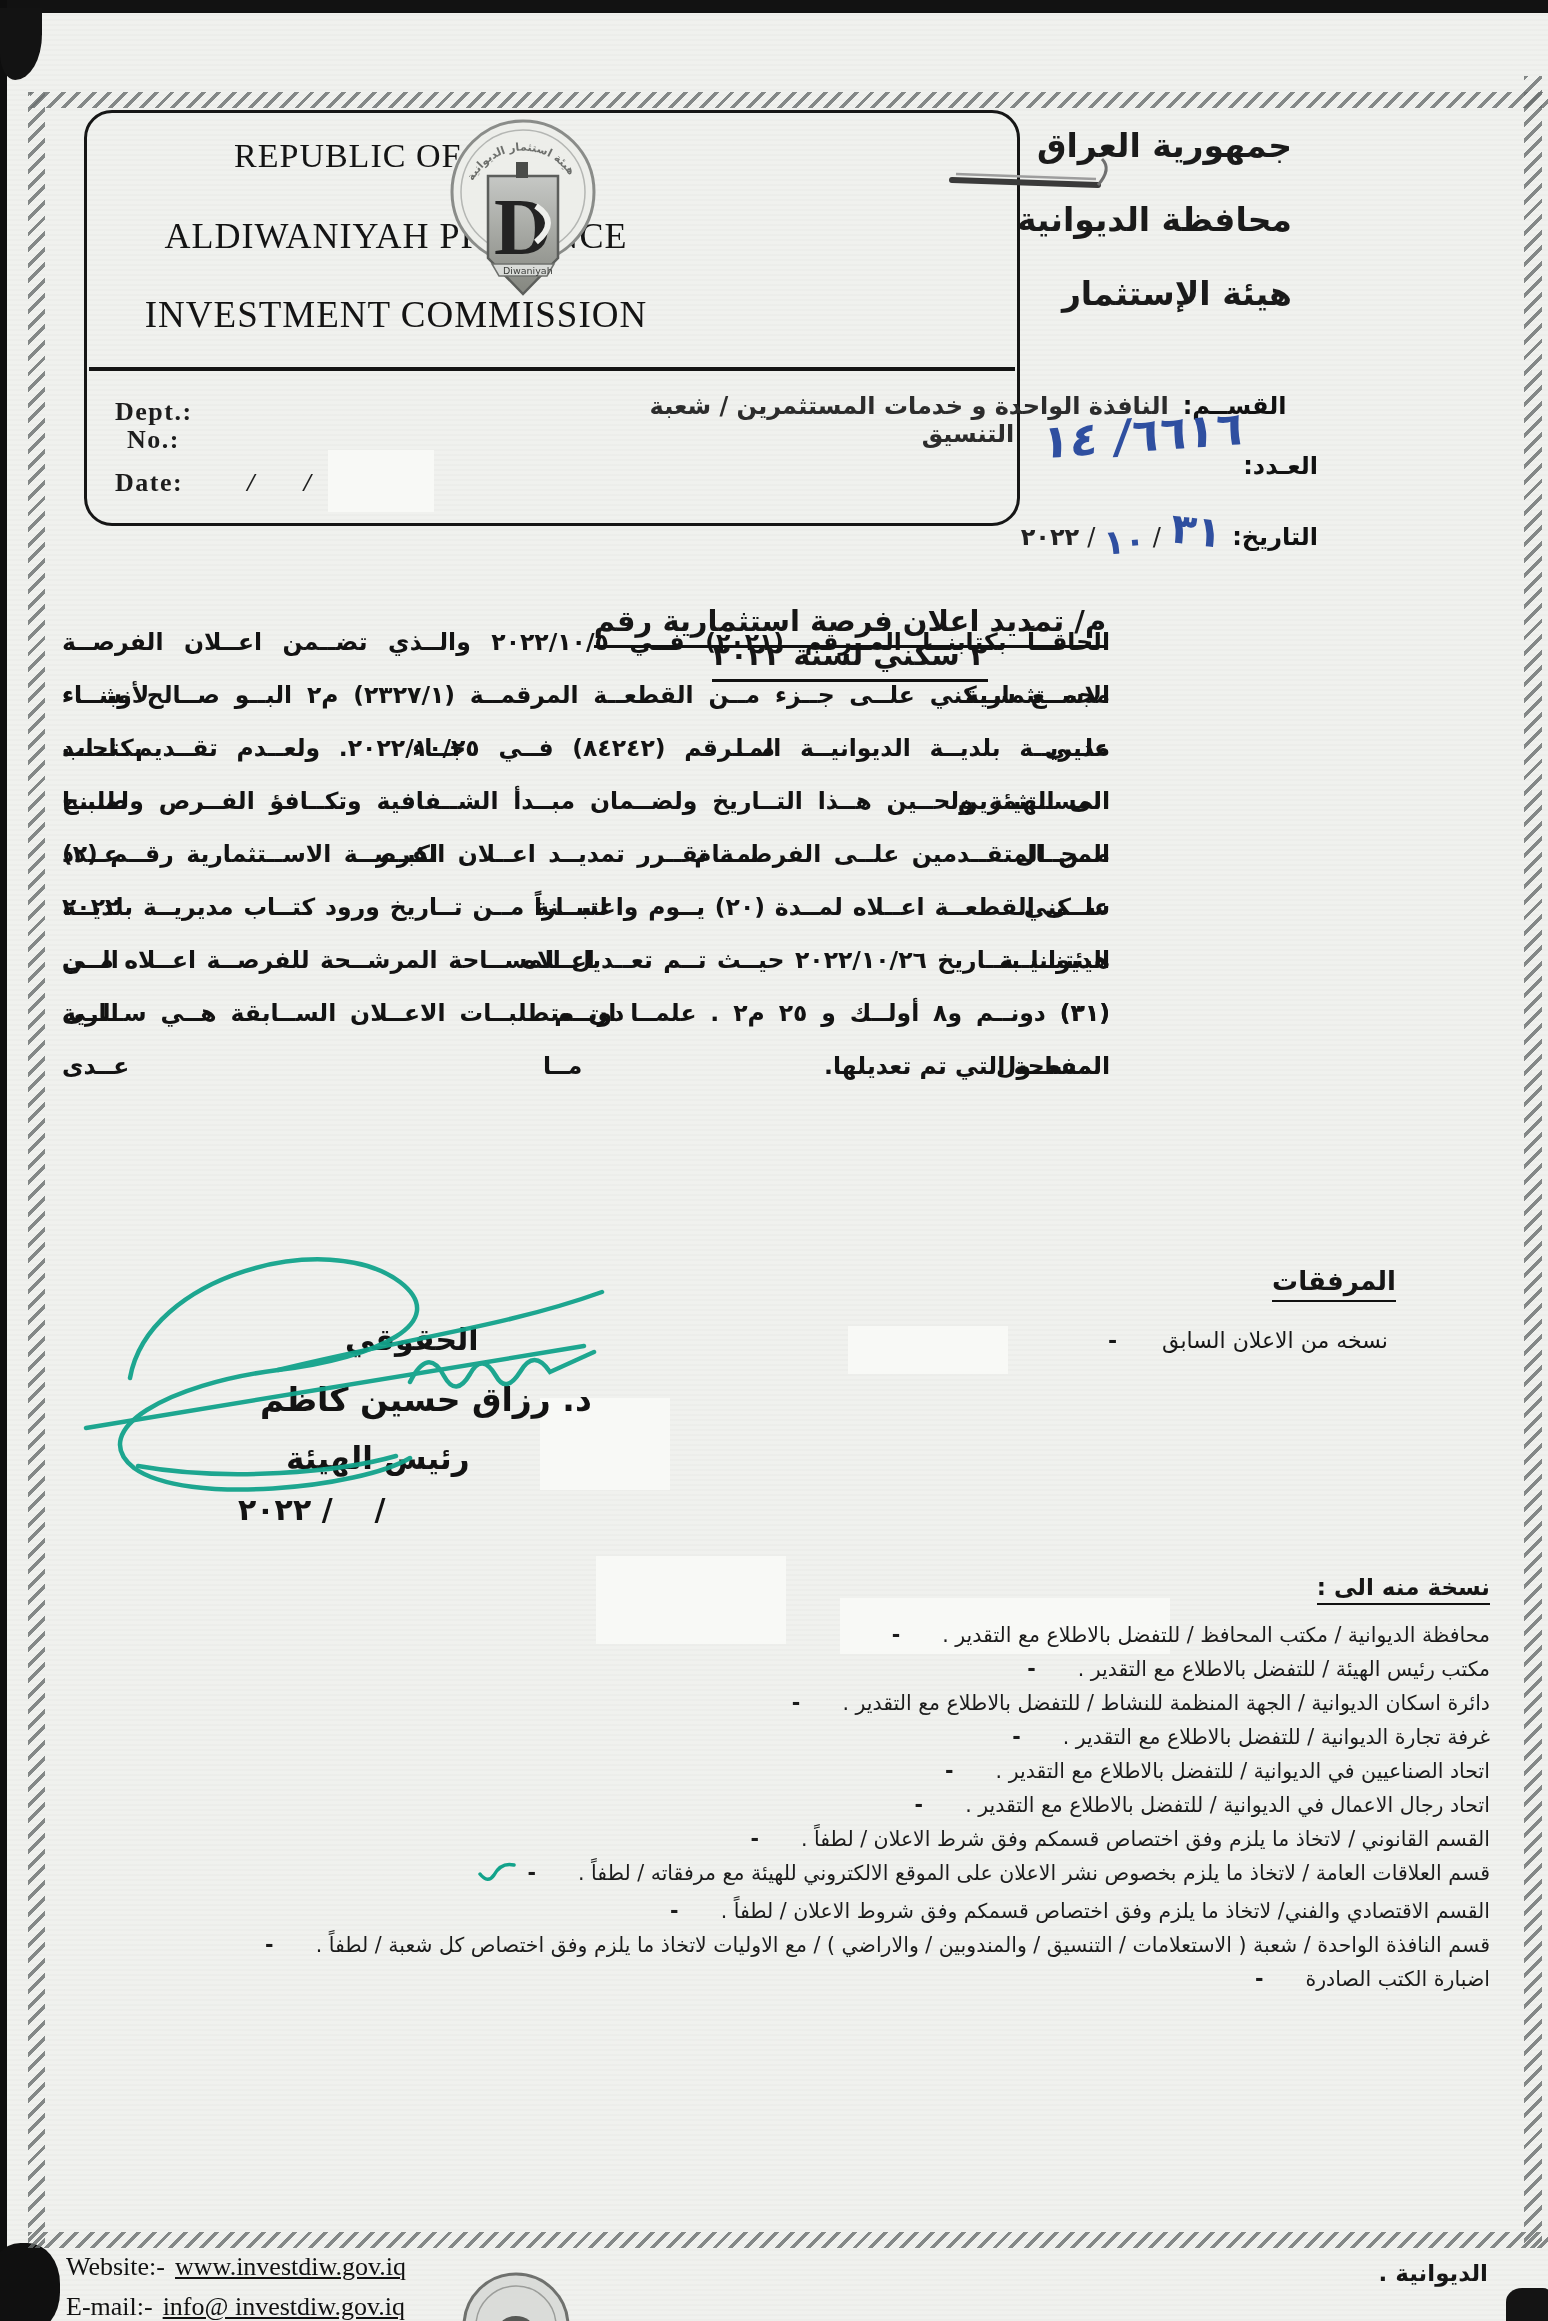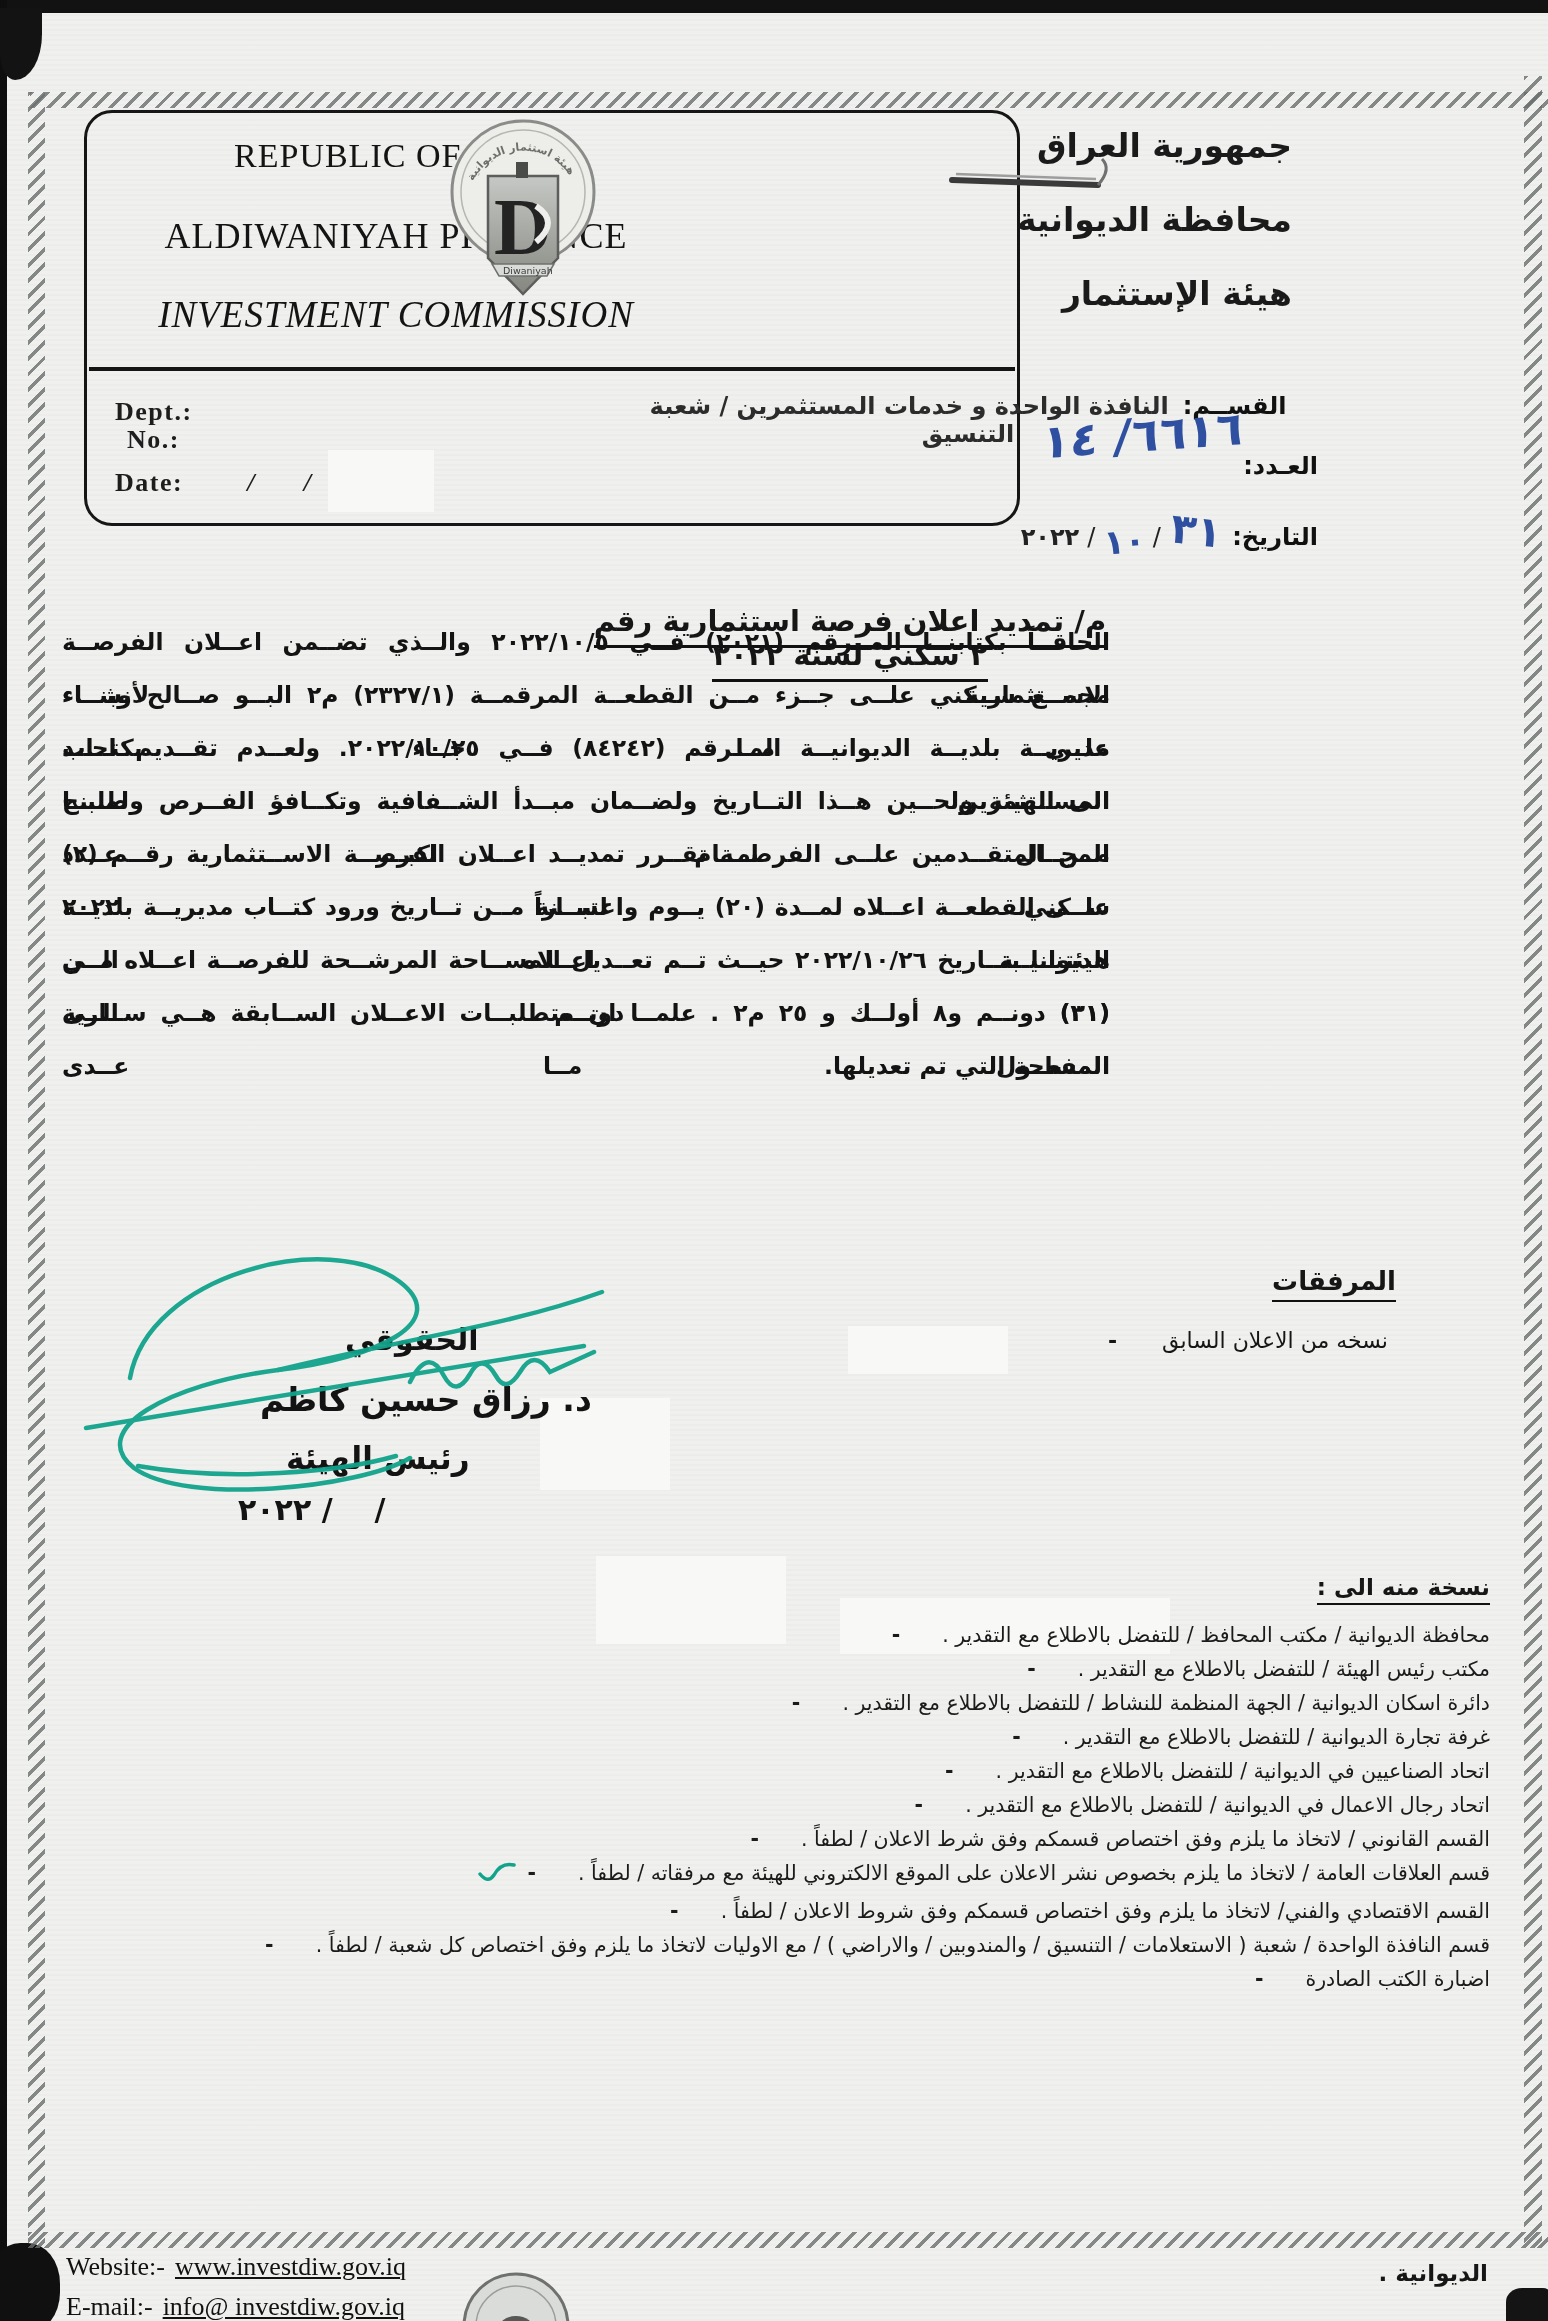--- a/index.html
+++ b/index.html
@@ -19,21 +19,21 @@
   .hatch-right{left:1524px;top:76px;width:18px;height:2172px;}
   .hatch-bottom{left:28px;top:2232px;width:1520px;height:16px;}
   .patch{position:absolute;background:#f8f9f6;z-index:3;}
   
   .header-box{position:absolute;left:84px;top:110px;width:930px;height:410px;
               border:3.5px solid #161616;border-radius:28px;z-index:2;}
   .en-line{position:absolute;left:24px;width:570px;text-align:center;
            font-family:"Liberation Serif", serif;letter-spacing:1px;color:#141414;}
   .en1{top:24px;font-size:34px;}
   .en2{top:102px;font-size:36px;}
-  .en3{top:180px;font-size:37px;font-style:italic;}
+  .en3{top:180px;font-size:37px;}
   .box-divider{position:absolute;left:2px;right:2px;top:254px;height:4px;background:#141414;}
   .dept-row{position:absolute;font-family:"Liberation Serif", serif;font-weight:bold;
             font-size:26px;letter-spacing:1.5px;color:#1d1d1d;}
   .dept-1{left:28px;top:284px;}
   .dept-2{left:40px;top:312px;}
   .dept-3{left:28px;top:352px;}
   .date-slashes{margin-left:64px;white-space:pre;font-style:italic;}
   .print-year{font-family:"Liberation Sans", sans-serif;font-weight:normal;font-size:29px;
               letter-spacing:1px;margin-left:16px;position:relative;z-index:4;}
   .emblem{position:absolute;left:448px;top:114px;width:150px;height:232px;z-index:5;}

